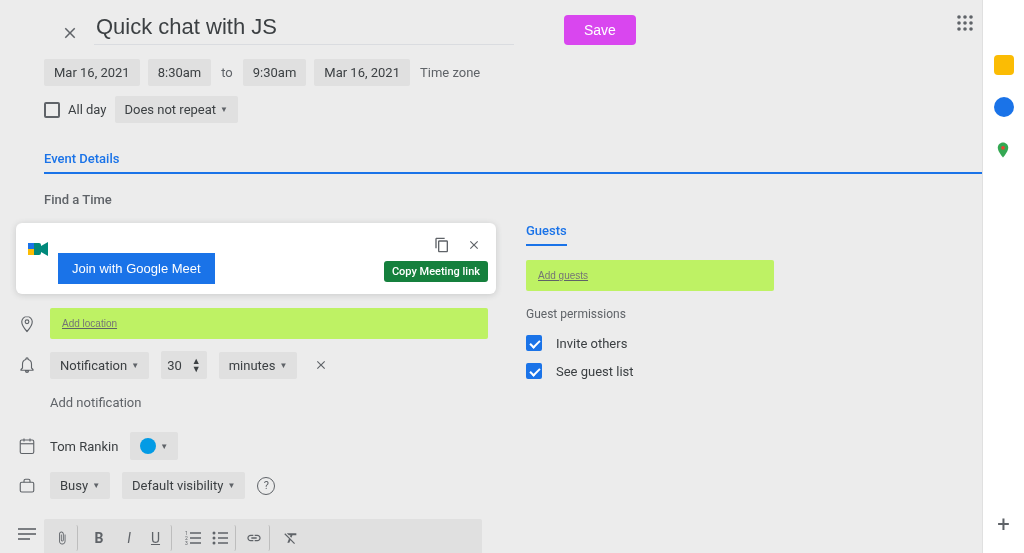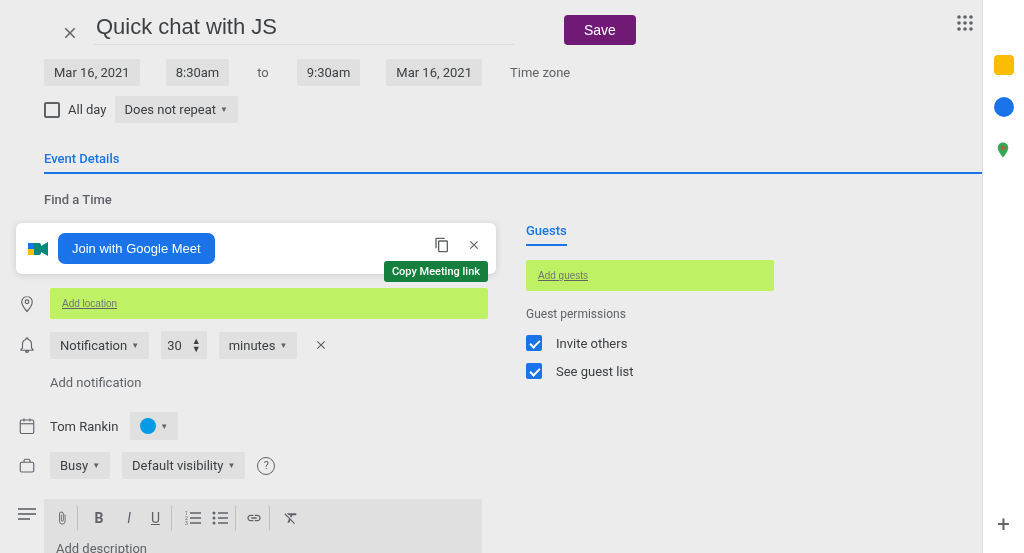--- a/index.html
+++ b/index.html
@@ -25,38 +25,38 @@
   margin-right: 12px;
 }
 .title-input {
   border: none; background: transparent; outline: none;
   font-size: 22px; color: #3c4043;
   width: 420px;
   padding: 4px 2px;
   border-bottom: 1px solid #dadce0;
 }
 .save-btn {
-  background: #701a75; color: #fff; border: none;
+  background: #d946ef; color: #fff; border: none;
   border-radius: 4px; font-size: 14px; padding: 7px 20px;
   cursor: pointer; margin-left: 50px;
   font-weight: 500;
 }
 .apps-icon {
   position: absolute; right: 48px; top: 14px;
   width: 20px; height: 20px; cursor: pointer;
 }
 .avatar {
   position: absolute; right: 12px; top: 10px;
   width: 28px; height: 28px; border-radius: 50%;
   background: #5f6368; color: #fff;
   display: flex; align-items: center; justify-content: center;
   font-size: 14px; cursor: pointer;
 }
 .date-row {
-  display: flex; align-items: center; gap: 26px;
+  display: flex; align-items: center; gap: 8px;
   padding: 14px 16px 0 44px;
   font-size: 13px;
 }
 .chip {
   background: #e0e0e0; padding: 6px 10px; border-radius: 2px;
   cursor: pointer;
 }
 .plain { padding: 6px 2px; color: #5f6368; }
 .allday-row {
   display: flex; align-items: center; gap: 8px;
@@ -96,22 +96,22 @@
   box-shadow: 0 1px 6px rgba(60,64,67,.2);
   padding: 10px 12px;
   display: flex; align-items: flex-start;
   position: relative;
 }
 .meet-icon {
   width: 20px; height: 16px; margin-top: 8px; margin-right: 10px;
 }
 .join-btn {
   background: #1a73e8; color: #fff; border: none;
-  border-radius: 7px; padding: 8px 14px;
-  font-size: 13px; cursor: pointer; font-weight: 500;
+  border-radius: 0; padding: 8px 14px;
+  font-size: 13px; cursor: pointer; font-weight: 500; margin-top: 20px;
 }
 .meet-sub { font-size: 11px; color: #5f6368; margin-top: 8px; }
 .meet-actions {
   position: absolute; right: 10px; top: 10px;
   display: flex; gap: 8px; align-items: center;
 }
 .icon-btn {
   width: 24px; height: 24px; display: flex; align-items: center; justify-content: center;
   cursor: pointer; color: #5f6368; font-size: 16px;
 }

